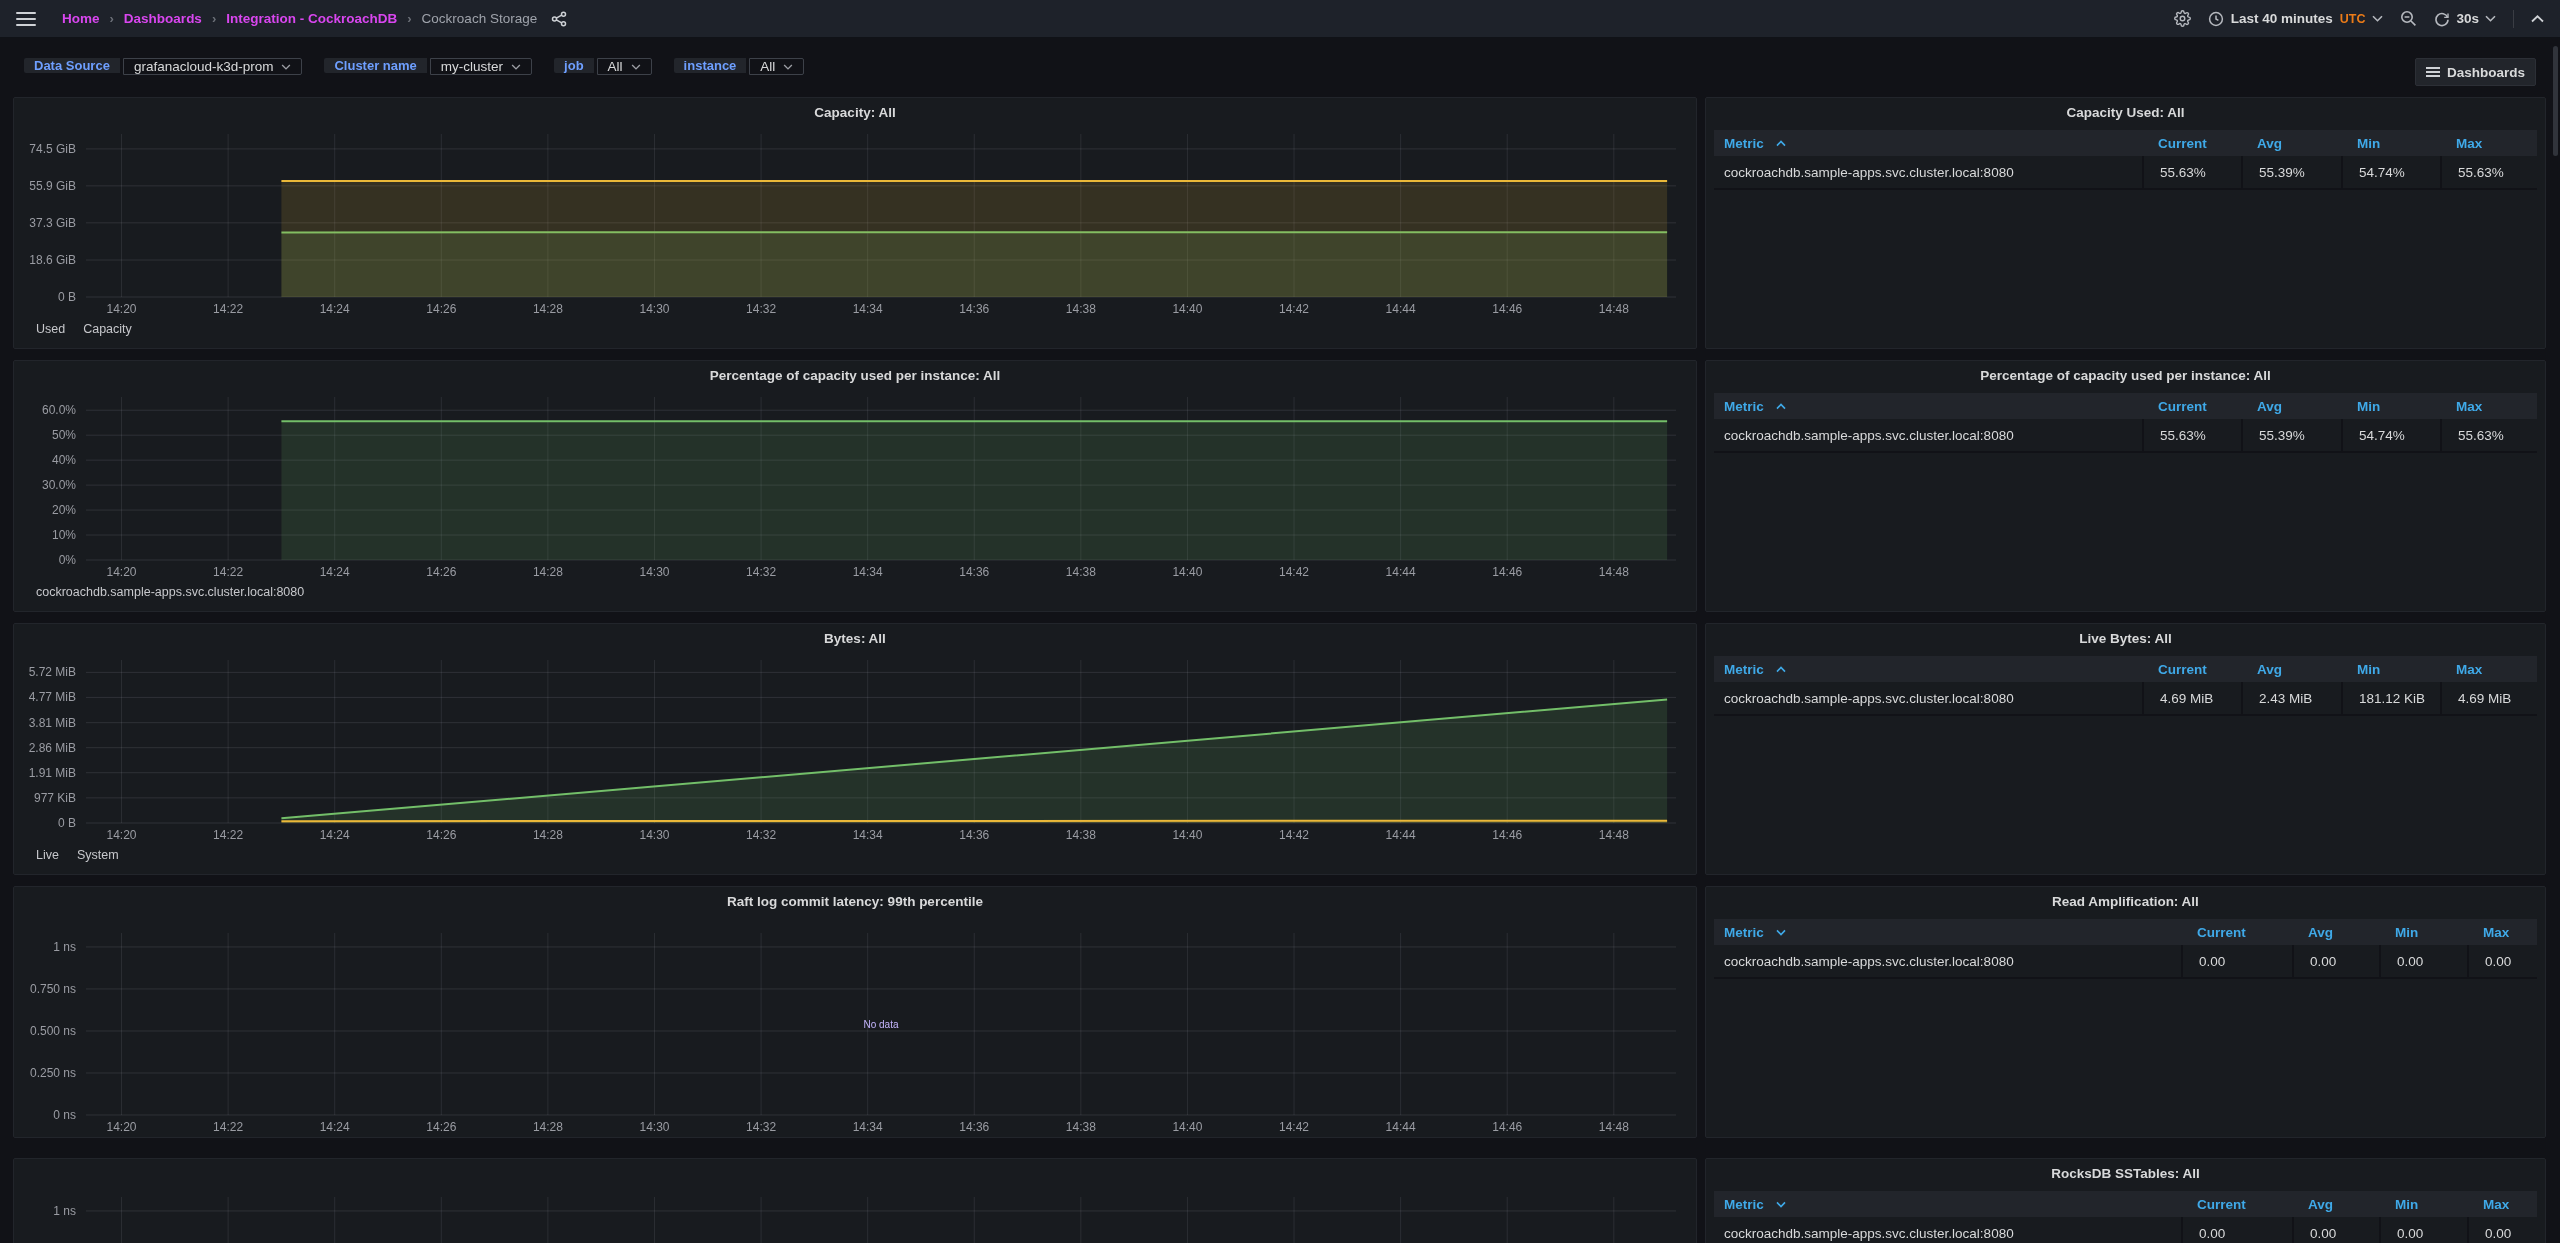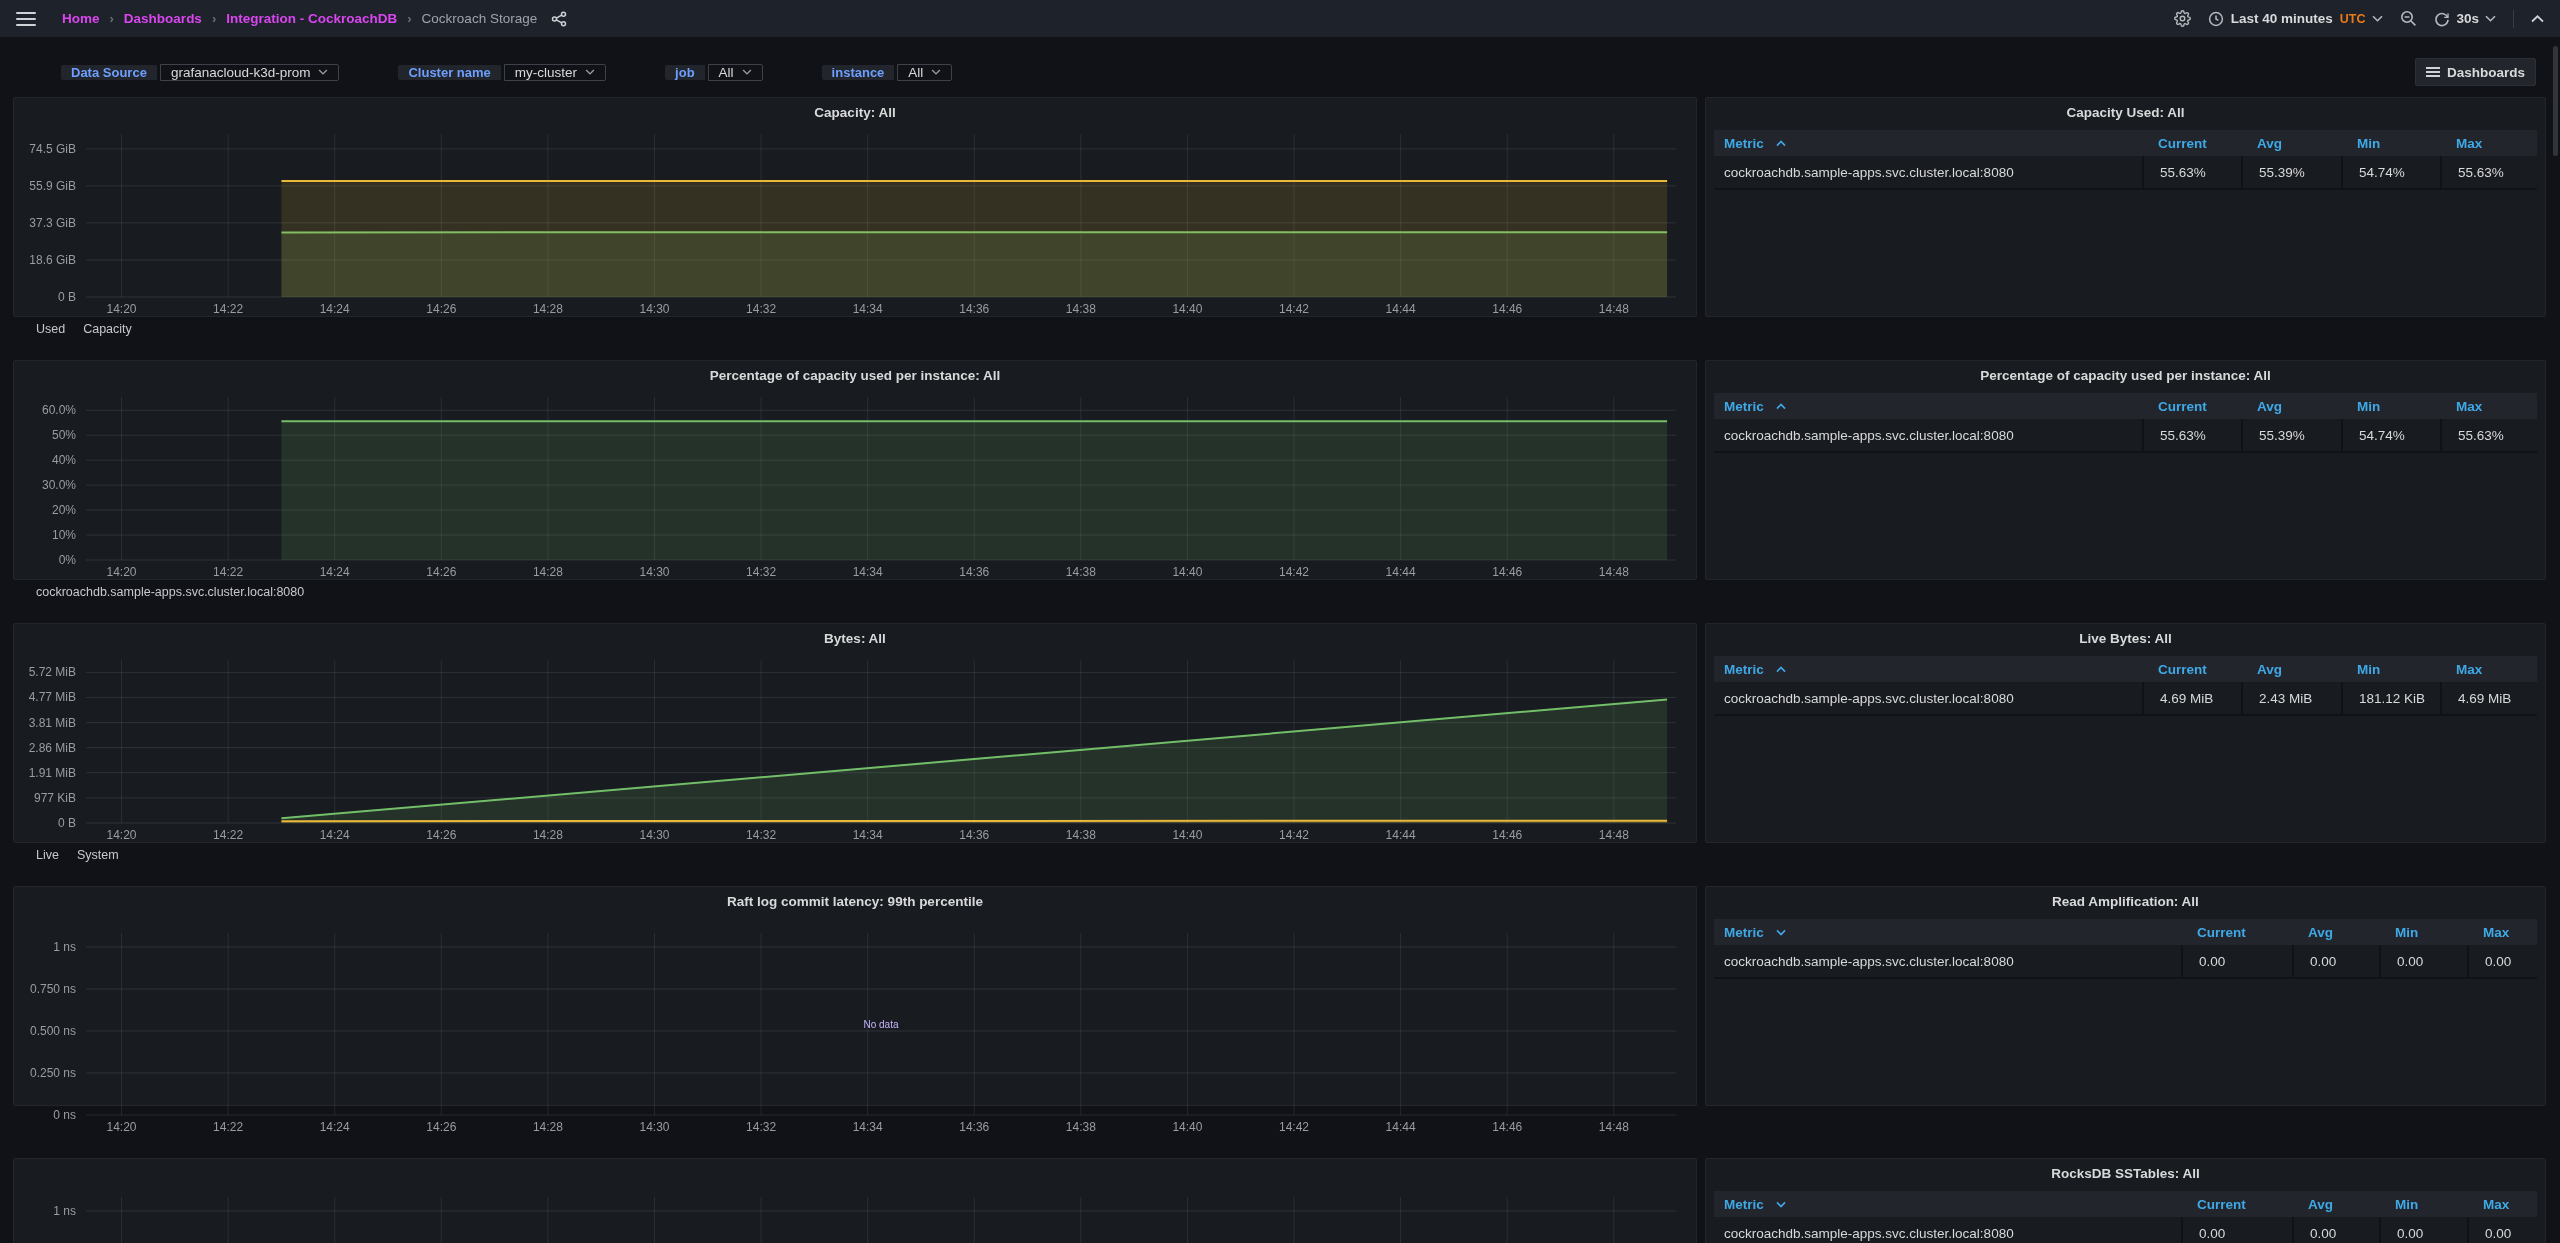--- a/index.html
+++ b/index.html
@@ -27,34 +27,34 @@
   .timepick{display:flex;align-items:center;gap:7px;cursor:pointer;}
   .timepick .trange{font-size:13.5px;font-weight:600;color:#d8d9da;}
   .timepick .tz{font-size:12.5px;font-weight:700;color:var(--orange);}
   .refbox{display:flex;align-items:center;gap:6px;cursor:pointer;}
   .refbox .ival{font-size:13.5px;font-weight:600;}
   .vsep{width:1px;height:18px;background:#3a3d44;}
   .icbtn{cursor:pointer;display:flex;align-items:center;}
 
   
   .filters{position:absolute;left:0;top:39px;width:100%;height:56px;display:flex;align-items:center;padding:10px 24px 0 24px;gap:22px;}
-  .vargroup{display:flex;align-items:center;height:28px;margin-left:37px;}
+  .vargroup{display:flex;align-items:flex-start;height:28px;}
   .varlabel{background:#22252b;color:var(--blue);font-size:13px;font-weight:600;display:flex;align-items:center;padding:0 10px;border-radius:2px 0 0 2px;cursor:default;}
   .varvalue{background:var(--bg);border:1px solid #3d4149;color:var(--text);font-size:13.5px;display:flex;align-items:center;gap:8px;padding:0 10px;border-radius:0 2px 2px 0;cursor:pointer;margin-left:3px;}
   .dashbtn{margin-left:auto;background:#22252b;border:1px solid #2c2f36;border-radius:2px;height:28px;display:flex;align-items:center;gap:7px;padding:0 10px;font-size:13.5px;font-weight:600;color:#d8d9da;cursor:pointer;}
   .dashbtn .lines{width:14px;height:10px;display:flex;flex-direction:column;justify-content:space-between;}
   .dashbtn .lines i{height:2px;background:#cfd2d6;display:block;}
 
   
   .dash{position:absolute;left:13px;top:97px;width:2533px;height:1146px;overflow:hidden;}
   .panel{position:absolute;background:var(--panel);border:1px solid var(--pborder);border-radius:2px;}
   .colL{left:0;width:1684px;}
   .colR{left:1692px;width:841px;}
   .r1{top:0;}.r2{top:263px;}.r3{top:526px;}.r4{top:789px;}.r5{top:1061px;}
-  .panel{height:220px;}
+  .panel{height:252px;}
   .ptitle{font-size:13.5px;font-weight:600;color:var(--text);text-align:center;line-height:30px;height:30px;cursor:pointer;white-space:nowrap;overflow:hidden;}
 
   
   .chart-body{position:absolute;left:72px;right:20px;top:36px;height:163px;}
   .r4 .chart-body{top:46px;height:182px;}
   .r5 .chart-body{top:38px;height:182px;}
   .plotsvg{position:absolute;inset:0;width:100%;height:100%;overflow:visible;}
   .ylab{position:absolute;right:calc(100% + 10px);transform:translateY(-7px);font-size:12px;color:var(--axis);white-space:nowrap;}
   .xlabs{position:absolute;top:100%;left:0;right:0;height:20px;}
   .xlab{position:absolute;top:5px;transform:translateX(-50%);font-size:12px;color:var(--axis);white-space:nowrap;}

